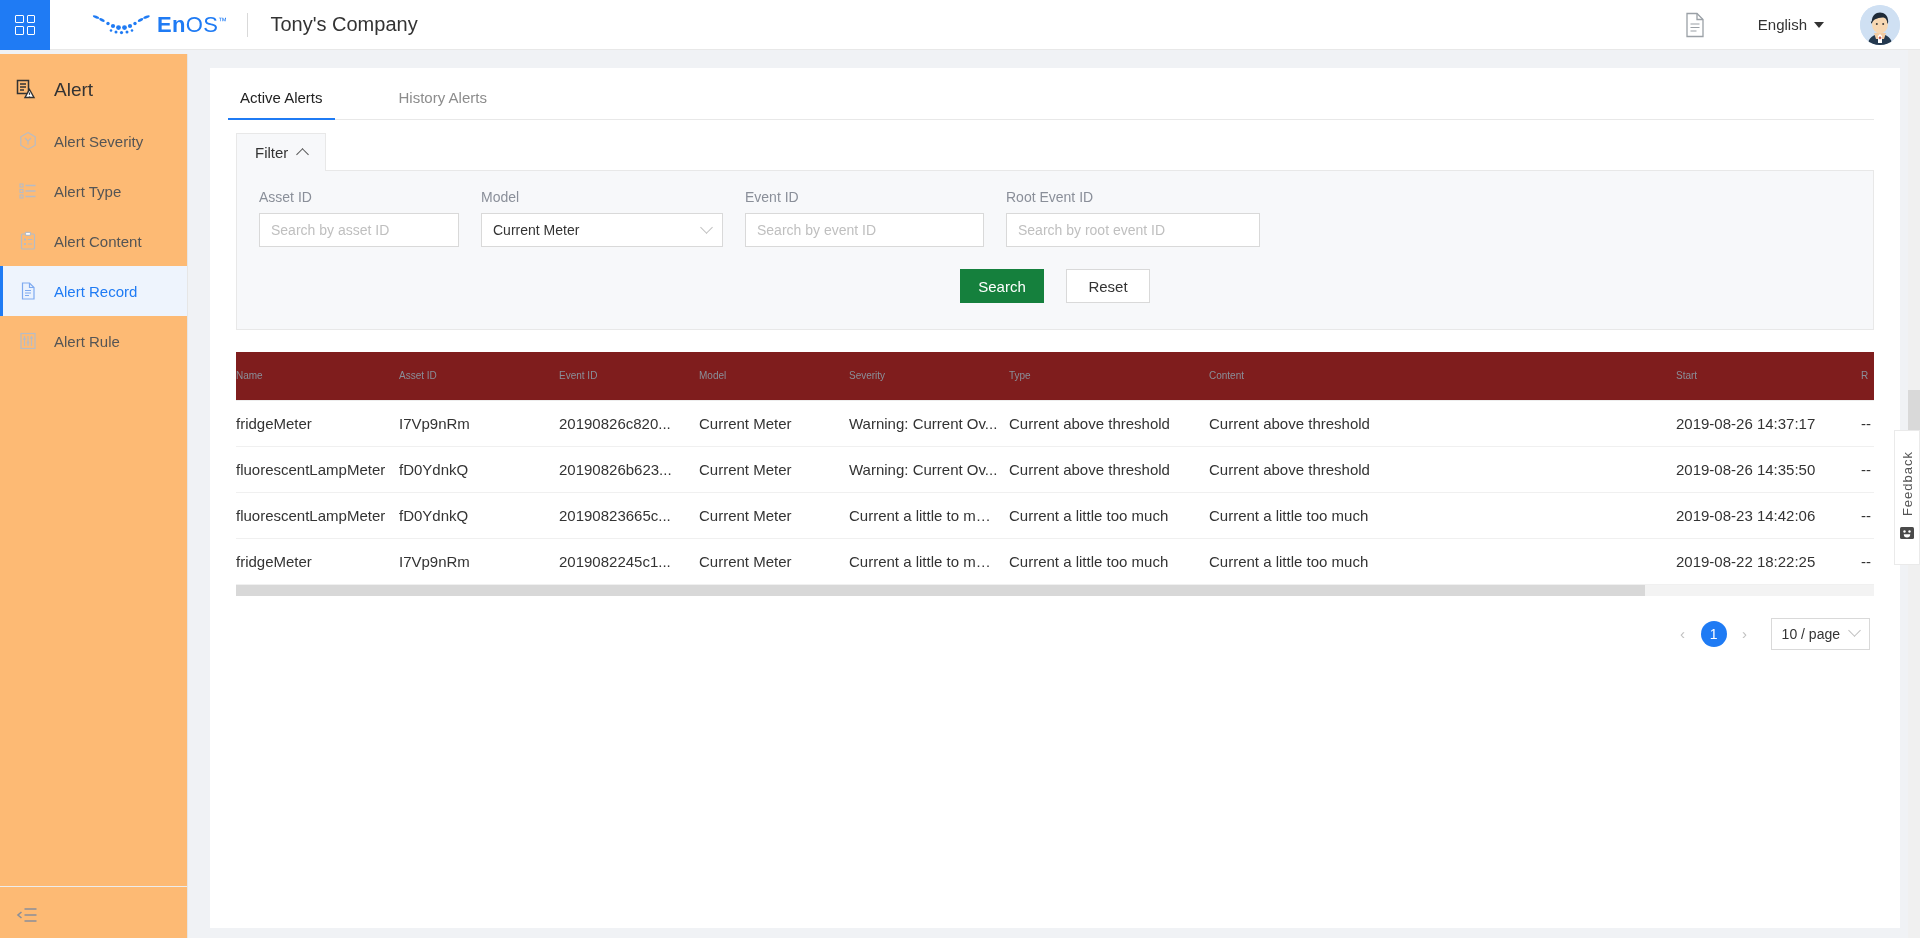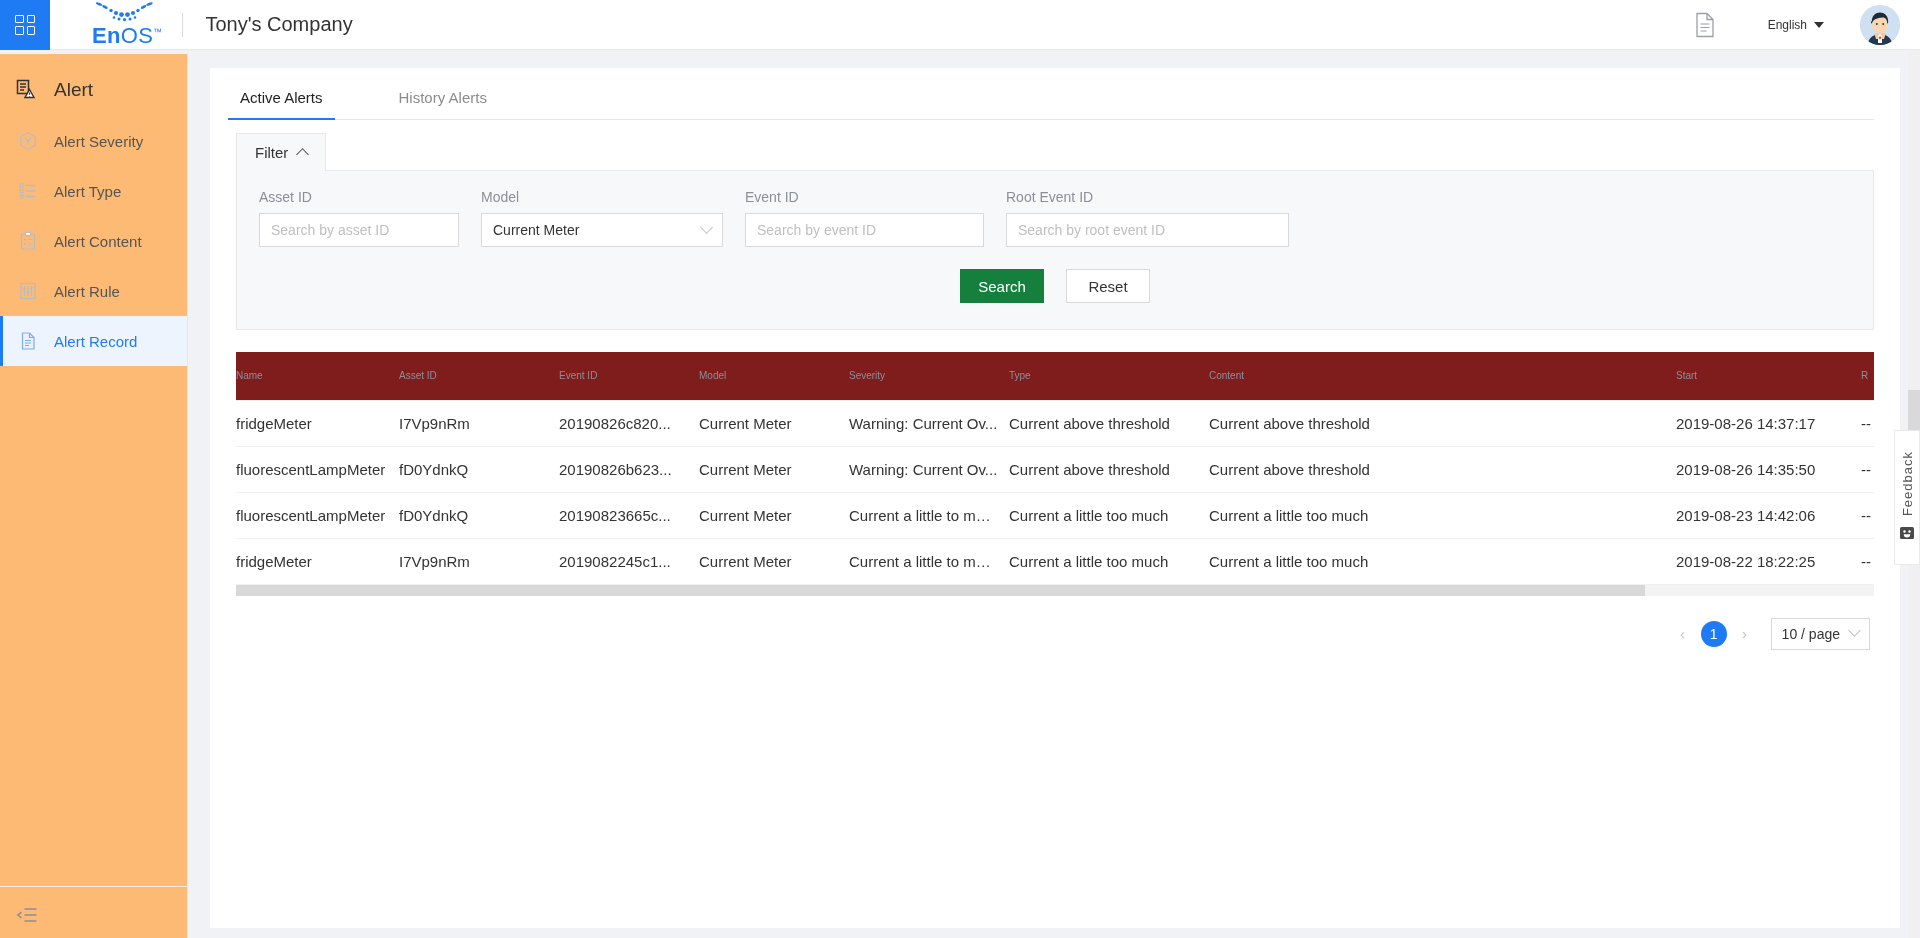--- a/index.html
+++ b/index.html
@@ -19,33 +19,33 @@
   }
   .apps-btn {
     width: 50px; height: 50px; background: #1f7bf4;
     display: flex; align-items: center; justify-content: center;
     flex: 0 0 50px; cursor: pointer;
   }
   .apps-grid { width: 20px; height: 20px; display: grid;
     grid-template-columns: 1fr 1fr; grid-template-rows: 1fr 1fr; gap: 3px; }
   .apps-grid i { display: block; border: 1.6px solid #fff; border-radius: 1px; }
 
-  .brand { display: flex; align-items: center; margin-left: 42px; flex-direction: column; }
+  .brand { display: flex; align-items: center; margin-left: 42px; }
   .brand-swoosh { width: 58px; height: 22px; margin-right: 7px; }
   .brand-text { font-size: 22px; letter-spacing: .3px; }
   .brand-text .en { color: #1f7bf4; font-weight: bold; }
   .brand-text .os { color: #1f7bf4; font-weight: normal; }
   .brand-tm { font-size: 9px; vertical-align: super; color: #1f7bf4; }
 
   .brand-divider { width: 1px; height: 24px; background: #d9d9d9; margin: 0 22px 0 20px; }
   .company { font-size: 20px; color: #333; }
 
   .topbar-right { margin-left: auto; display: flex; align-items: center; padding-right: 20px; }
   .doc-icon { width: 22px; height: 26px; margin-right: 52px; cursor: pointer; }
-  .lang { font-size: 12px; color: #333; margin-right: 36px; cursor: pointer;
+  .lang { font-size: 15px; color: #333; margin-right: 36px; cursor: pointer;
           display: flex; align-items: center; }
   .caret { width: 0; height: 0; border-left: 5px solid transparent;
            border-right: 5px solid transparent; border-top: 6px solid #333;
            margin-left: 7px; }
   .avatar { width: 40px; height: 40px; border-radius: 50%; background: #cfe0f3;
             overflow: hidden; cursor: pointer; position: relative; }
 
   
   .sidebar {
     position: absolute; top: 54px; left: 0; width: 188px; height: 888px;
@@ -280,42 +280,42 @@
         <rect x="3.5" y="3" width="13" height="15" rx="1" fill="none" stroke="#b6bcc6" stroke-width="1.2"></rect>
         <rect x="7.5" y="1.3" width="5" height="3" rx=".7" fill="#fff" stroke="#b6bcc6" stroke-width="1.2"></rect>
         <rect x="6" y="7.5" width="2" height="2" fill="#b6bcc6"></rect>
         <rect x="6" y="12" width="2" height="2" fill="#b6bcc6"></rect>
         <path d="M9.8 8.5h4.4M9.8 13h4.4" stroke="#b6bcc6" stroke-width="1.2"></path>
       </svg>
     </span>
     <span class="label">Alert Content</span>
   </div>
 
+  <div class="side-item active">
+    <span class="ico">
+      <svg width="20" height="20" viewBox="0 0 20 20">
+        <path d="M4.5 2h7l4.5 4.5V18h-11.5z" fill="#eaf2fe" stroke="#7eaaf0" stroke-width="1.2"></path>
+        <path d="M11.5 2v4.5H16" fill="none" stroke="#7eaaf0" stroke-width="1.2"></path>
+        <path d="M7 9.5h6M7 12h6M7 14.5h4" stroke="#7eaaf0" stroke-width="1.1"></path>
+      </svg>
+    </span>
+    <span class="label">Alert Record</span>
+  </div>
+
   <div class="side-item">
     <span class="ico">
       <svg width="20" height="20" viewBox="0 0 20 20">
         <rect x="3" y="2.5" width="14" height="15" fill="none" stroke="#b6bcc6" stroke-width="1.2"></rect>
         <path d="M6.5 5v10M10 5v10M13.5 5v10" stroke="#b6bcc6" stroke-width="1.2"></path>
         <rect x="5.3" y="7" width="2.4" height="2" fill="#b6bcc6"></rect>
         <rect x="8.8" y="10.5" width="2.4" height="2" fill="#b6bcc6"></rect>
         <rect x="12.3" y="6" width="2.4" height="2" fill="#b6bcc6"></rect>
       </svg>
     </span>
     <span class="label">Alert Rule</span>
-  </div>
-
-  <div class="side-item active">
-    <span class="ico">
-      <svg width="20" height="20" viewBox="0 0 20 20">
-        <path d="M4.5 2h7l4.5 4.5V18h-11.5z" fill="#eaf2fe" stroke="#7eaaf0" stroke-width="1.2"></path>
-        <path d="M11.5 2v4.5H16" fill="none" stroke="#7eaaf0" stroke-width="1.2"></path>
-        <path d="M7 9.5h6M7 12h6M7 14.5h4" stroke="#7eaaf0" stroke-width="1.1"></path>
-      </svg>
-    </span>
-    <span class="label">Alert Record</span>
   </div>
 
   <div class="side-collapse">
     <svg width="22" height="18" viewBox="0 0 22 18">
       <path d="M8.5 3h12M8.5 9h12M8.5 15h12" stroke="#8a8f99" stroke-width="1.6"></path>
       <path d="M5.5 6L2 9l3.5 3" fill="none" stroke="#8a8f99" stroke-width="1.6"></path>
     </svg>
   </div>
 </div>
 
@@ -355,21 +355,21 @@
           </div>
         </div>
 
         <div class="field">
           <div class="lbl">Event ID</div>
           <div class="inp" style="width:239px">Search by event ID</div>
         </div>
 
         <div class="field">
           <div class="lbl">Root Event ID</div>
-          <div class="inp" style="width:283px">Search by root event ID</div>
+          <div class="inp" style="width:254px">Search by root event ID</div>
         </div>
 
 
       </div>
 
       <div class="btn-row">
         <div class="btn btn-primary">Search</div>
         <div class="btn btn-default">Reset</div>
       </div>
     </div>

